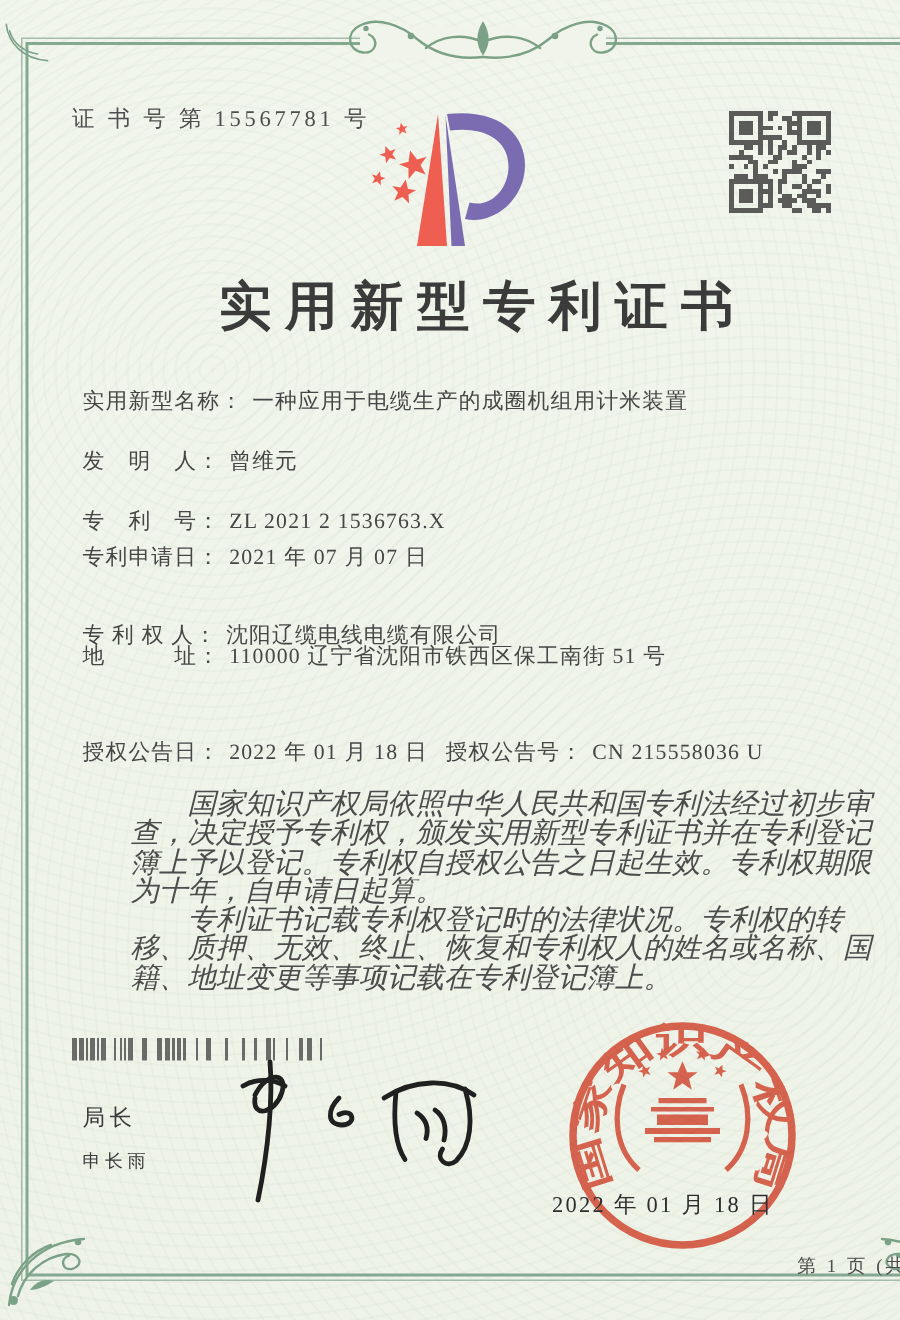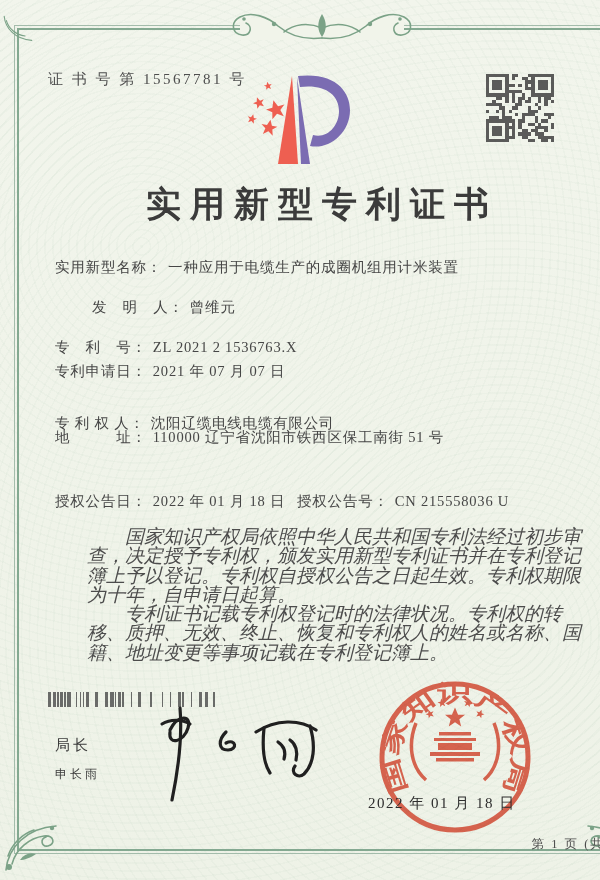--- a/index.html
+++ b/index.html
@@ -12,21 +12,21 @@
     color:#474747;padding-left:44px;}
   .frame{position:absolute;left:14px;top:25px;right:14px;bottom:26px;border:1px solid #a3bcab;z-index:1;}
   .frame::before{content:"";position:absolute;inset:2px;border:2px solid #84a991;}
   .abs{position:absolute;z-index:3;}
   .cert-no{left:48px;top:70px;font-size:15px;letter-spacing:2.5px;color:#4e4e4e;}
   .logo-svg{left:240px;top:64px;width:120px;height:110px;}
   .qr-svg{left:486px;top:74px;width:68px;height:68px;opacity:.85;}
   .title{left:0;top:181px;width:100%;text-align:center;font-size:35px;font-weight:600;
     letter-spacing:9px;color:#3b3b3b;}
   .field{left:55px;font-size:14.5px;letter-spacing:.8px;color:#464646;white-space:nowrap;}
-  .f-name{top:258px;} .f-inventor{top:298px;margin-left:37px;} .f-patno{top:338px;} .f-filing{top:362px;}
+  .f-name{top:258px;} .f-inventor{top:298px;} .f-patno{top:338px;} .f-filing{top:362px;}
   .f-patentee{top:414px;} .f-addr{top:428px;} .f-grantdate{top:492px;}
   .f-grantno{left:297px;top:492px;}
   .field .lab{margin-right:6px;}
   .paras{left:55px;top:527px;width:496px;font-size:19px;line-height:19.3px;
     color:#4c4c4c;font-style:italic;z-index:3;position:absolute;margin-left:32px;}
   .paras p{margin:0;text-indent:2em;}
   .barcode-svg{left:48px;top:692px;width:170px;height:15px;opacity:.8;}
   .signoff-role{left:55px;top:736px;font-size:15px;letter-spacing:3px;color:#3a3a3a;}
   .signoff-name{left:55px;top:766px;font-size:12px;letter-spacing:3px;color:#3a3a3a;}
   .sig-svg{left:118px;top:702px;width:215px;height:108px;}

